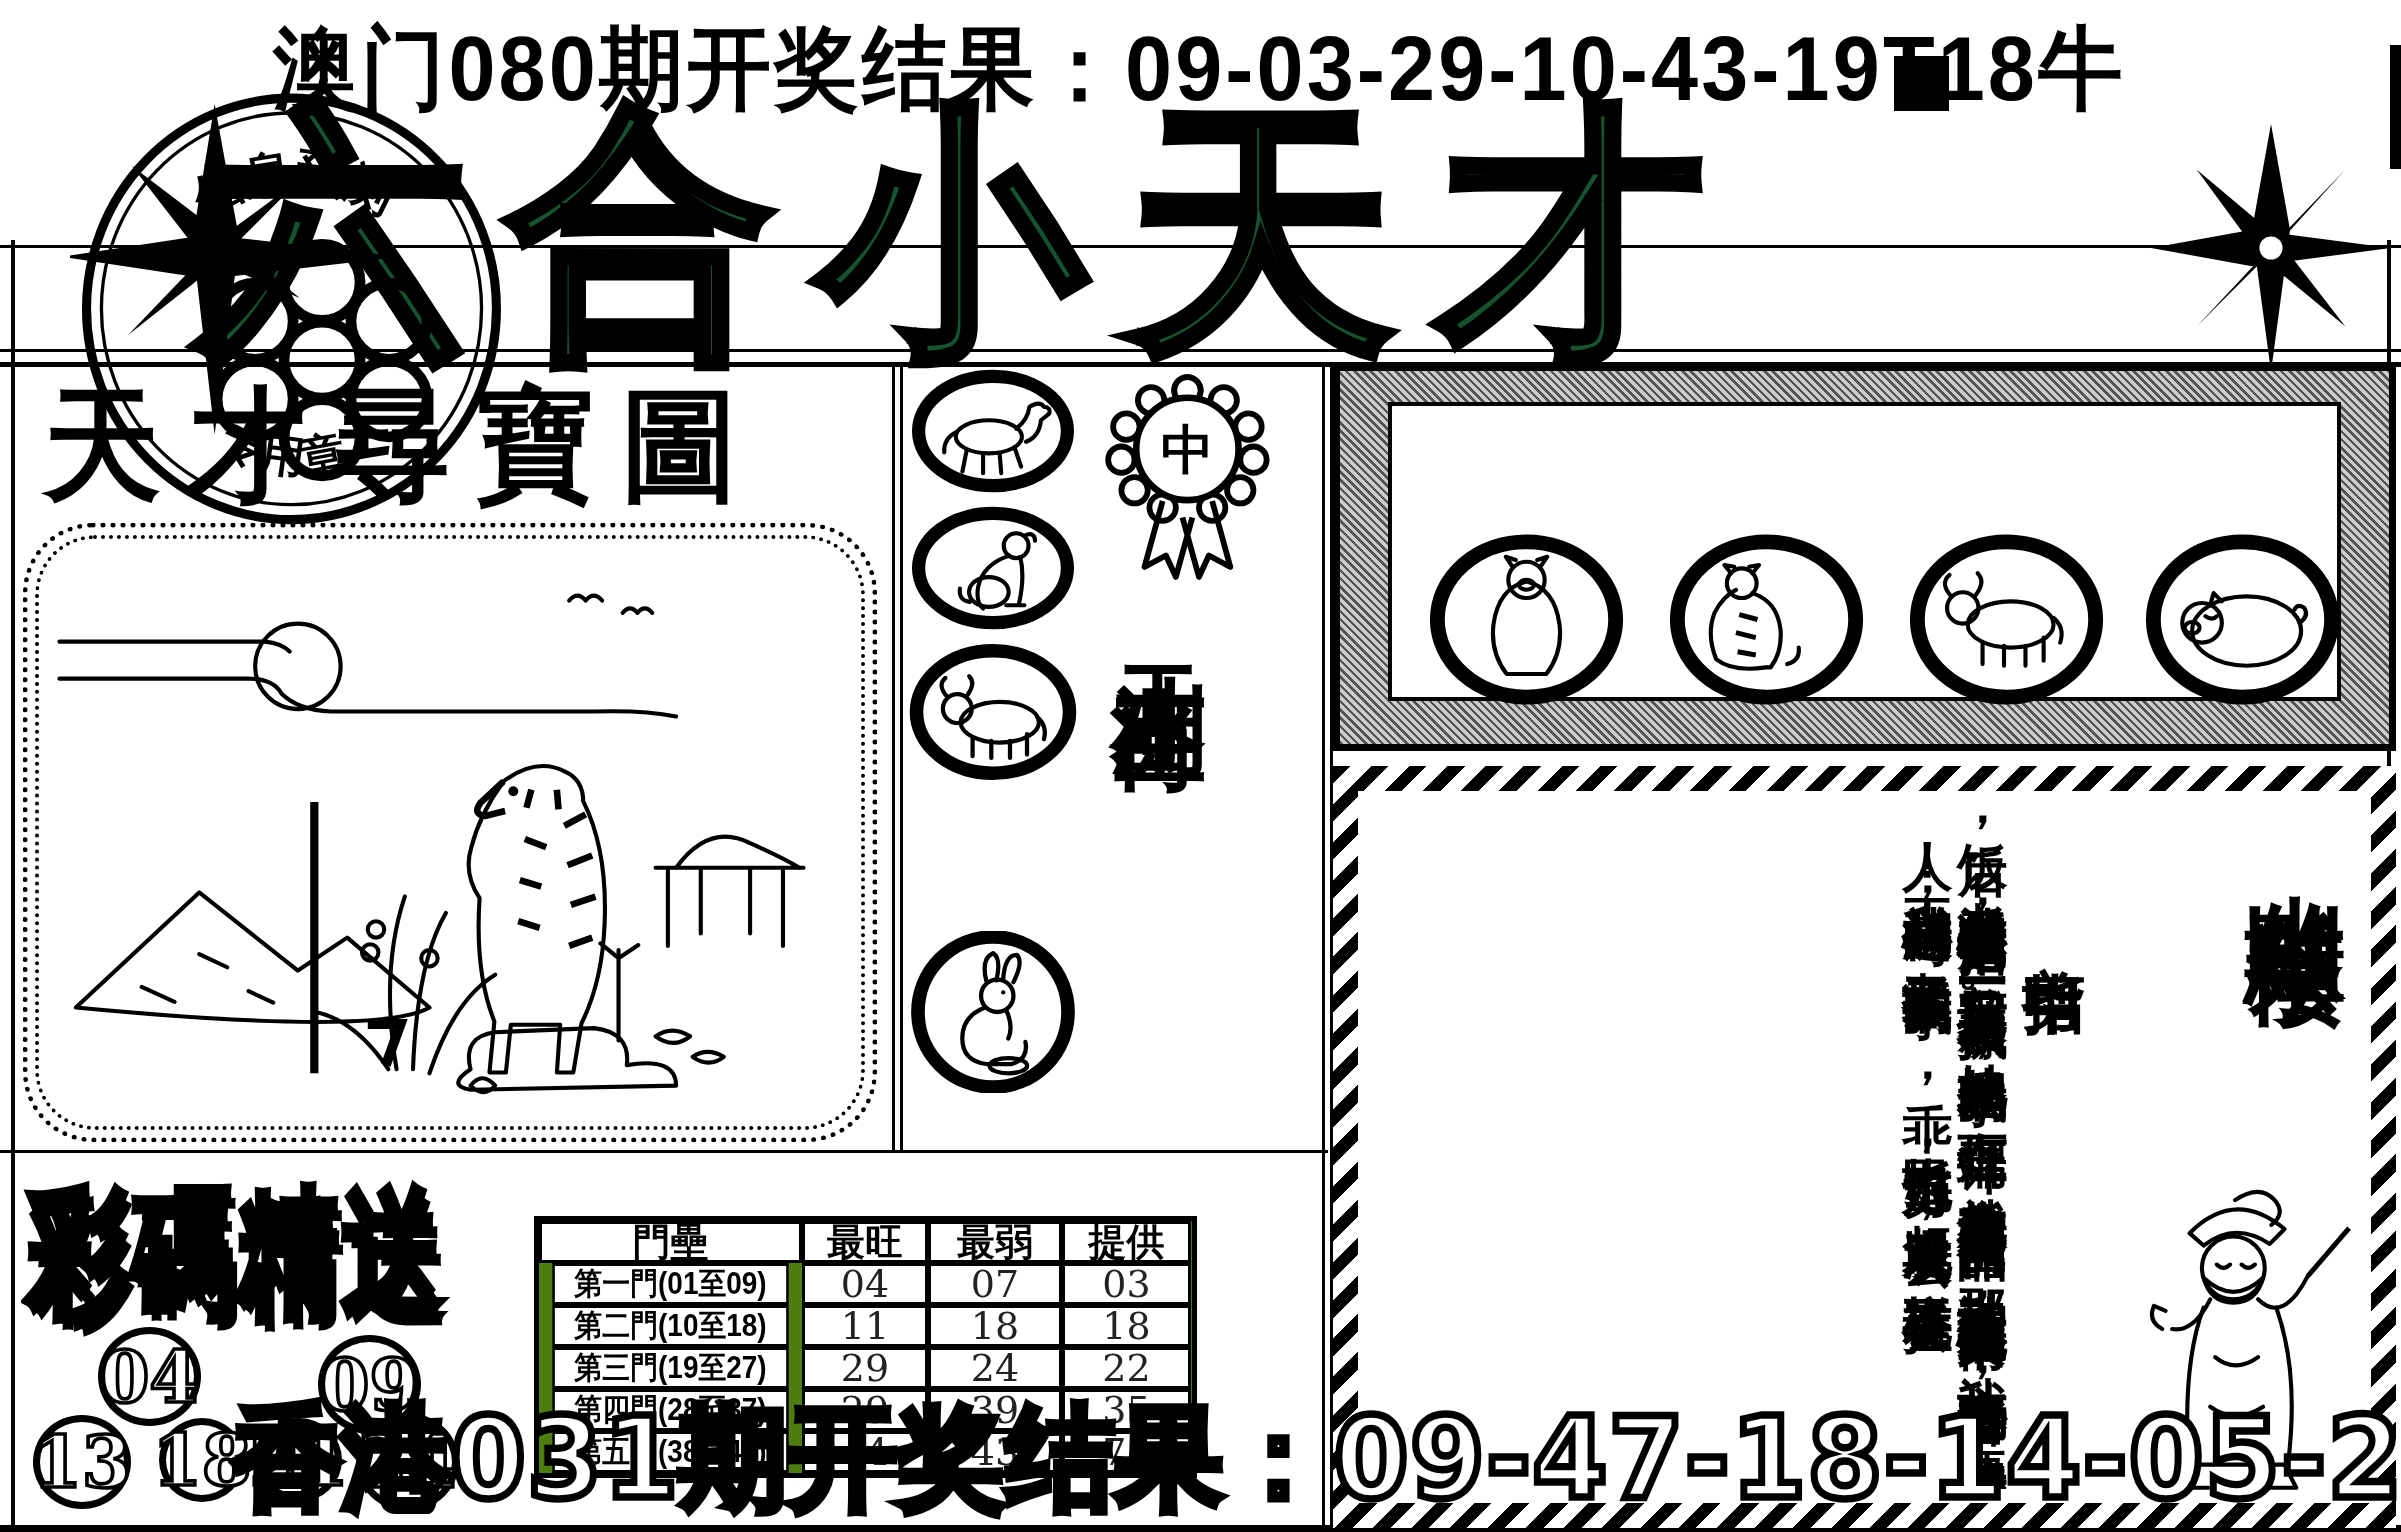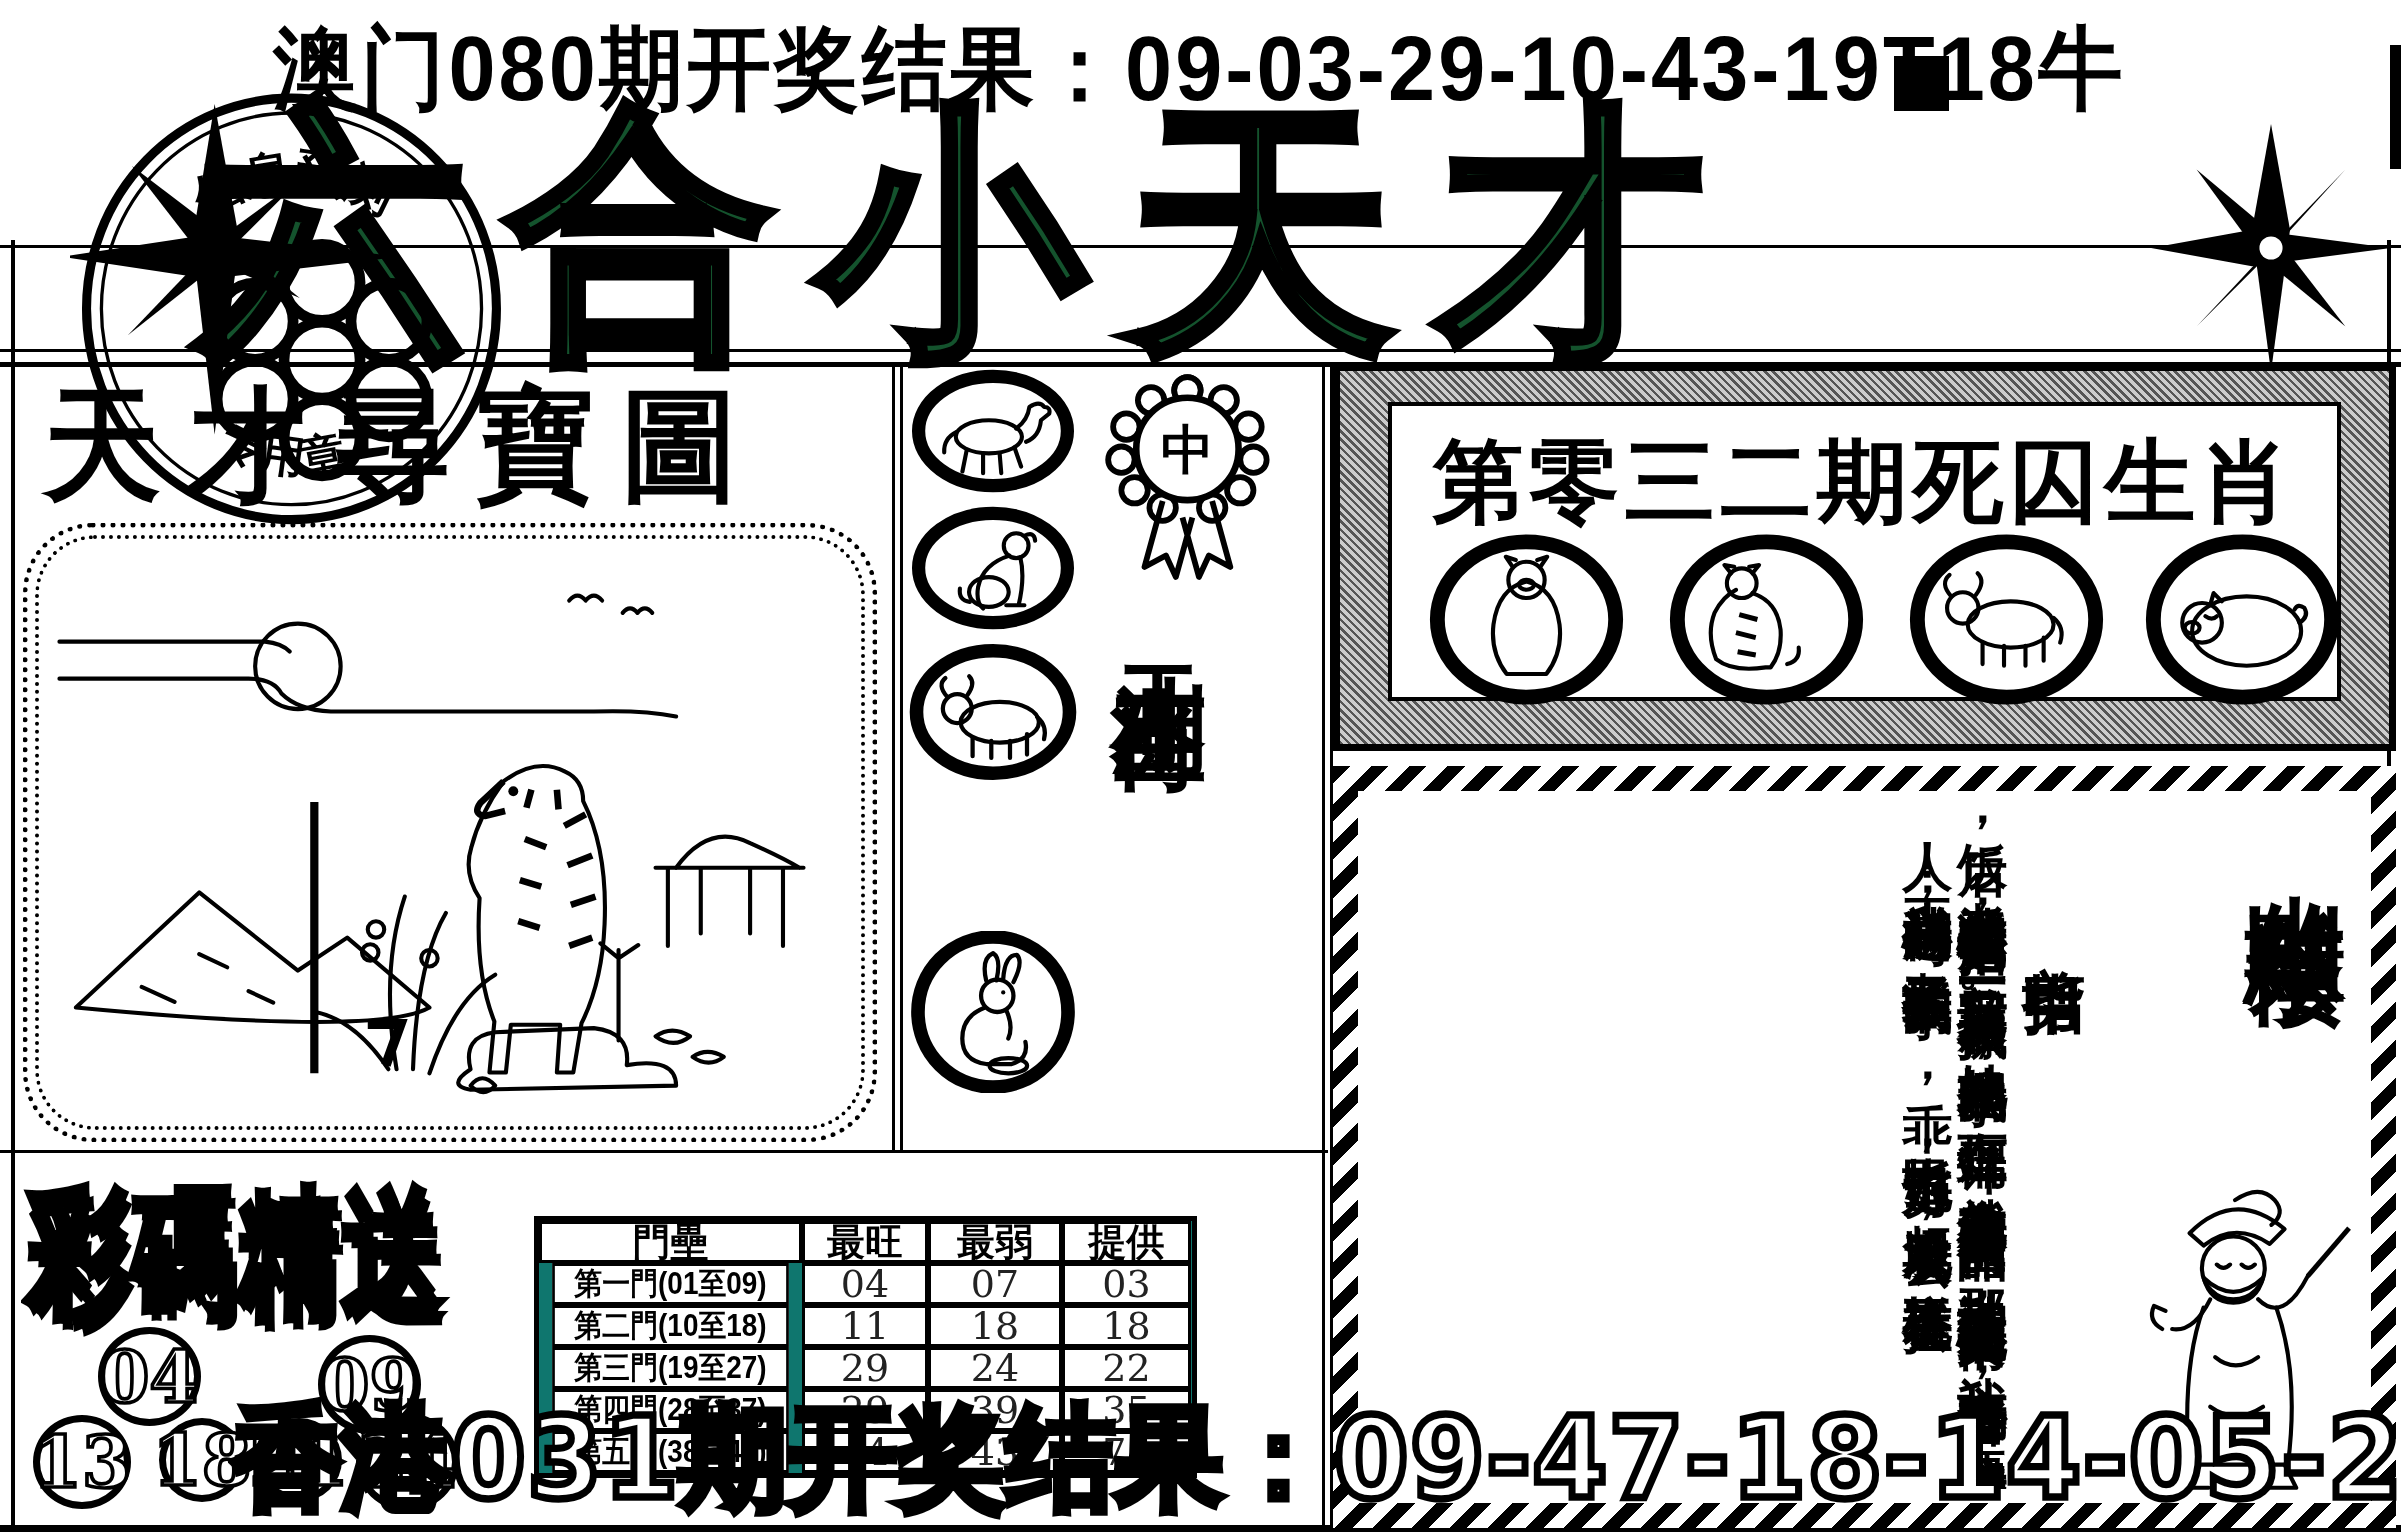--- a/index.html
+++ b/index.html
@@ -54,21 +54,21 @@
         color:#fff;-webkit-text-stroke:8.3px #000;text-shadow:10px 10px 0 #000;
         transform:scaleX(0.72);transform-origin:left top;white-space:nowrap;z-index:6;
         font-family:"DejaVu Sans",sans-serif;}
   .lucky{position:absolute;border:7.4px solid #000;border-radius:50%;display:flex;align-items:center;
         justify-content:center;font-size:71px;font-weight:800;font-family:"DejaVu Serif",serif;color:#fff;
         -webkit-text-stroke:3.7px #000;z-index:6;box-sizing:border-box;background:transparent;}
   
   .tbl-title{position:absolute;left:538px;top:1156px;font-size:50px;font-weight:900;letter-spacing:6.6px;
         font-family:"DejaVu Serif",serif;white-space:nowrap;z-index:5;}
   .tbl{position:absolute;left:534px;top:1216px;width:663px;border:5.8px solid #000;display:grid;
-        grid-template-columns:263px 126px 134px 129px;z-index:5;background:#0f766e;box-sizing:border-box;}
+        grid-template-columns:263px 126px 134px 129px;z-index:5;background:#4d7c0f;box-sizing:border-box;}
   .tc{border:3.3px solid #000;height:42px;display:flex;align-items:center;justify-content:center;
         box-sizing:border-box;background:#fff;}
   .th{font-size:38px;font-weight:900;}
   .range{font-size:31px;font-weight:800;transform:scaleX(0.9);white-space:nowrap;}
   .num{font-size:38px;font-family:"DejaVu Serif",serif;color:#222;}
   
   .hk{position:absolute;left:233px;top:1383px;font-size:113px;font-weight:900;letter-spacing:1.7px;color:#fff;
         -webkit-text-stroke:7.4px #000;white-space:nowrap;z-index:40;transform:scaleX(0.95);
         transform-origin:left top;font-family:"DejaVu Sans",sans-serif;}
   svg{display:block;}
@@ -224,21 +224,20 @@
     </g>
     <circle cx="118" cy="105" r="62" fill="#fff" stroke="#000" stroke-width="8"></circle>
     <text x="118" y="128" text-anchor="middle" font-size="64" font-weight="900">中</text>
     <path d="M88,168 l-22,80 26,-14 12,26 20,-72 M148,168 l22,80 -26,-14 -12,26 -20,-72" fill="none" stroke="#000" stroke-width="7" stroke-linejoin="round"></path>
   </svg>
 
   <div class="zodiac-vtitle">天才測生肖</div>
 
   <div class="plaque">
     <div class="plaque-inner">
-      <div class="plaque-title">第零三二期死囚生肖</div>
       <svg class="poval" style="left:31px;" viewBox="0 0 250 212">
         <ellipse cx="125" cy="106" rx="108" ry="94" fill="none" stroke="#000" stroke-width="18"></ellipse>
         <path d="M125,60 q34,8 40,52 q4,34 -16,60 h-48 q-20,-26 -16,-60 q6,-44 40,-52 z" class="sk"></path>
         <circle cx="125" cy="58" r="22" class="sk"></circle>
         <ellipse cx="125" cy="64" rx="9" ry="6" class="sk"></ellipse>
         <path d="M108,42 l-8,-12 12,4 M142,42 l8,-12 -12,4" class="sk"></path>
       </svg>
       <svg class="poval" style="left:271px;" viewBox="0 0 250 212">
         <ellipse cx="125" cy="106" rx="108" ry="94" fill="none" stroke="#000" stroke-width="18"></ellipse>
         <circle cx="95" cy="62" r="18" class="sk"></circle>

